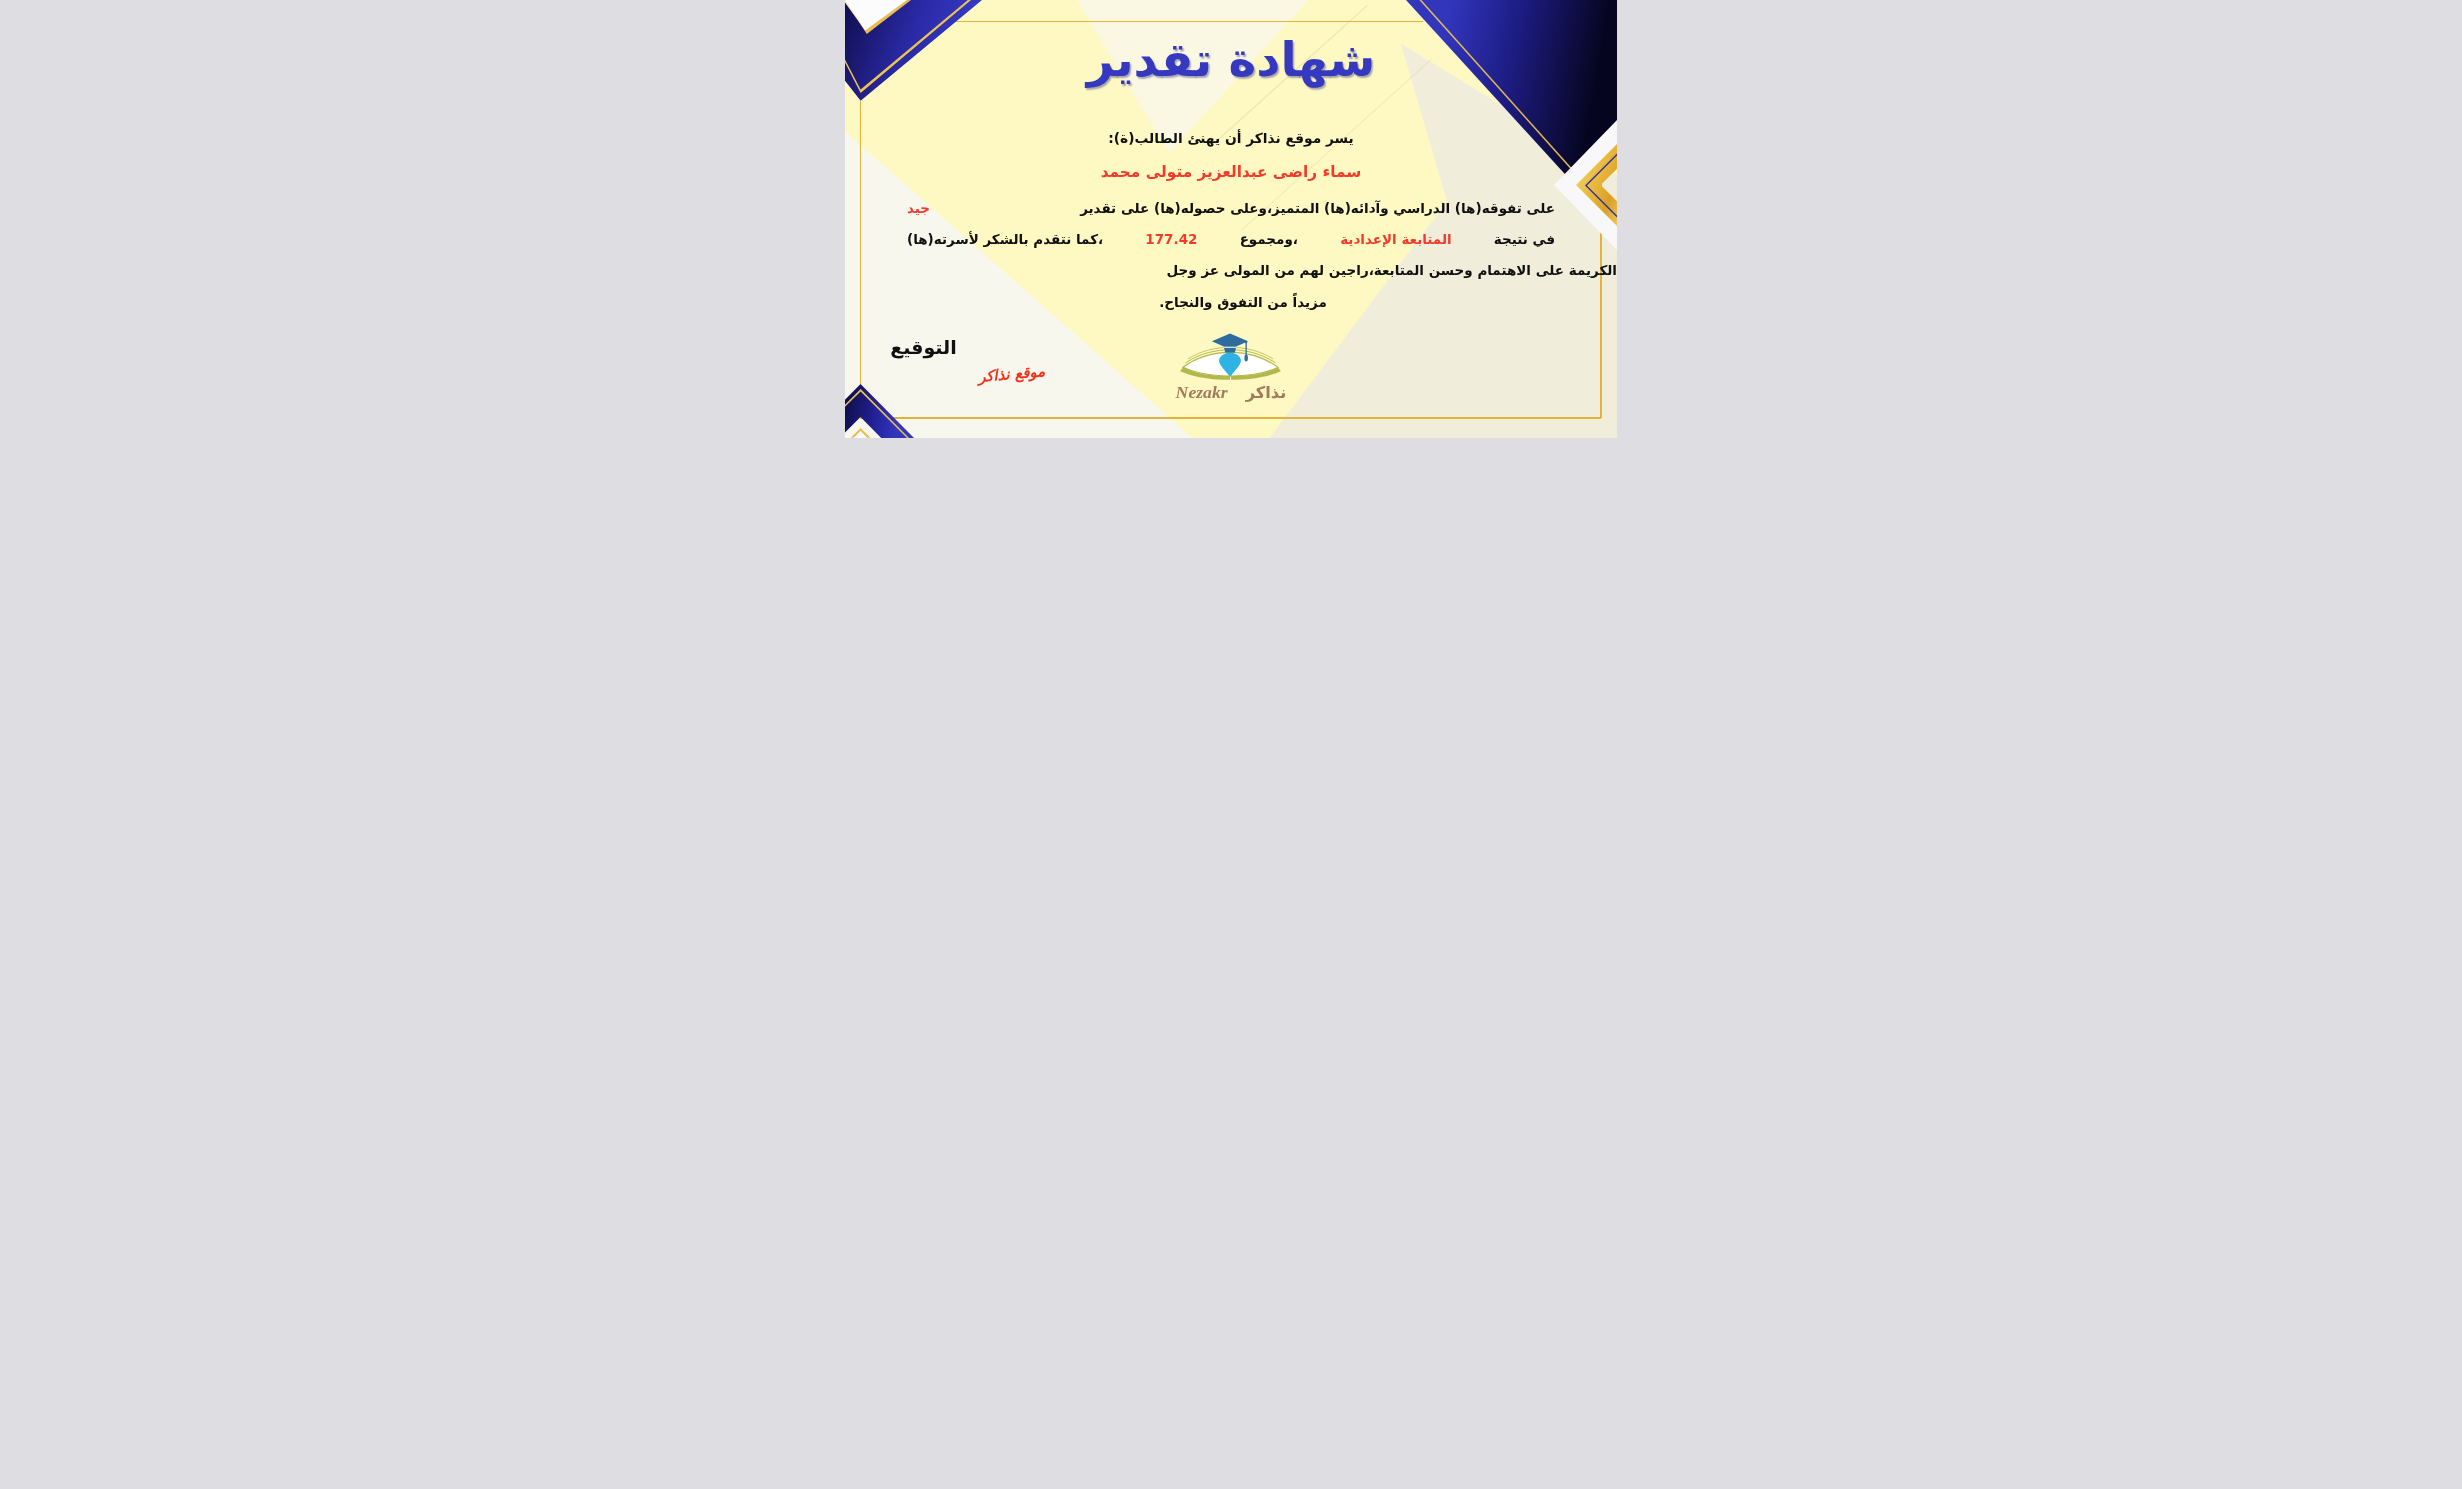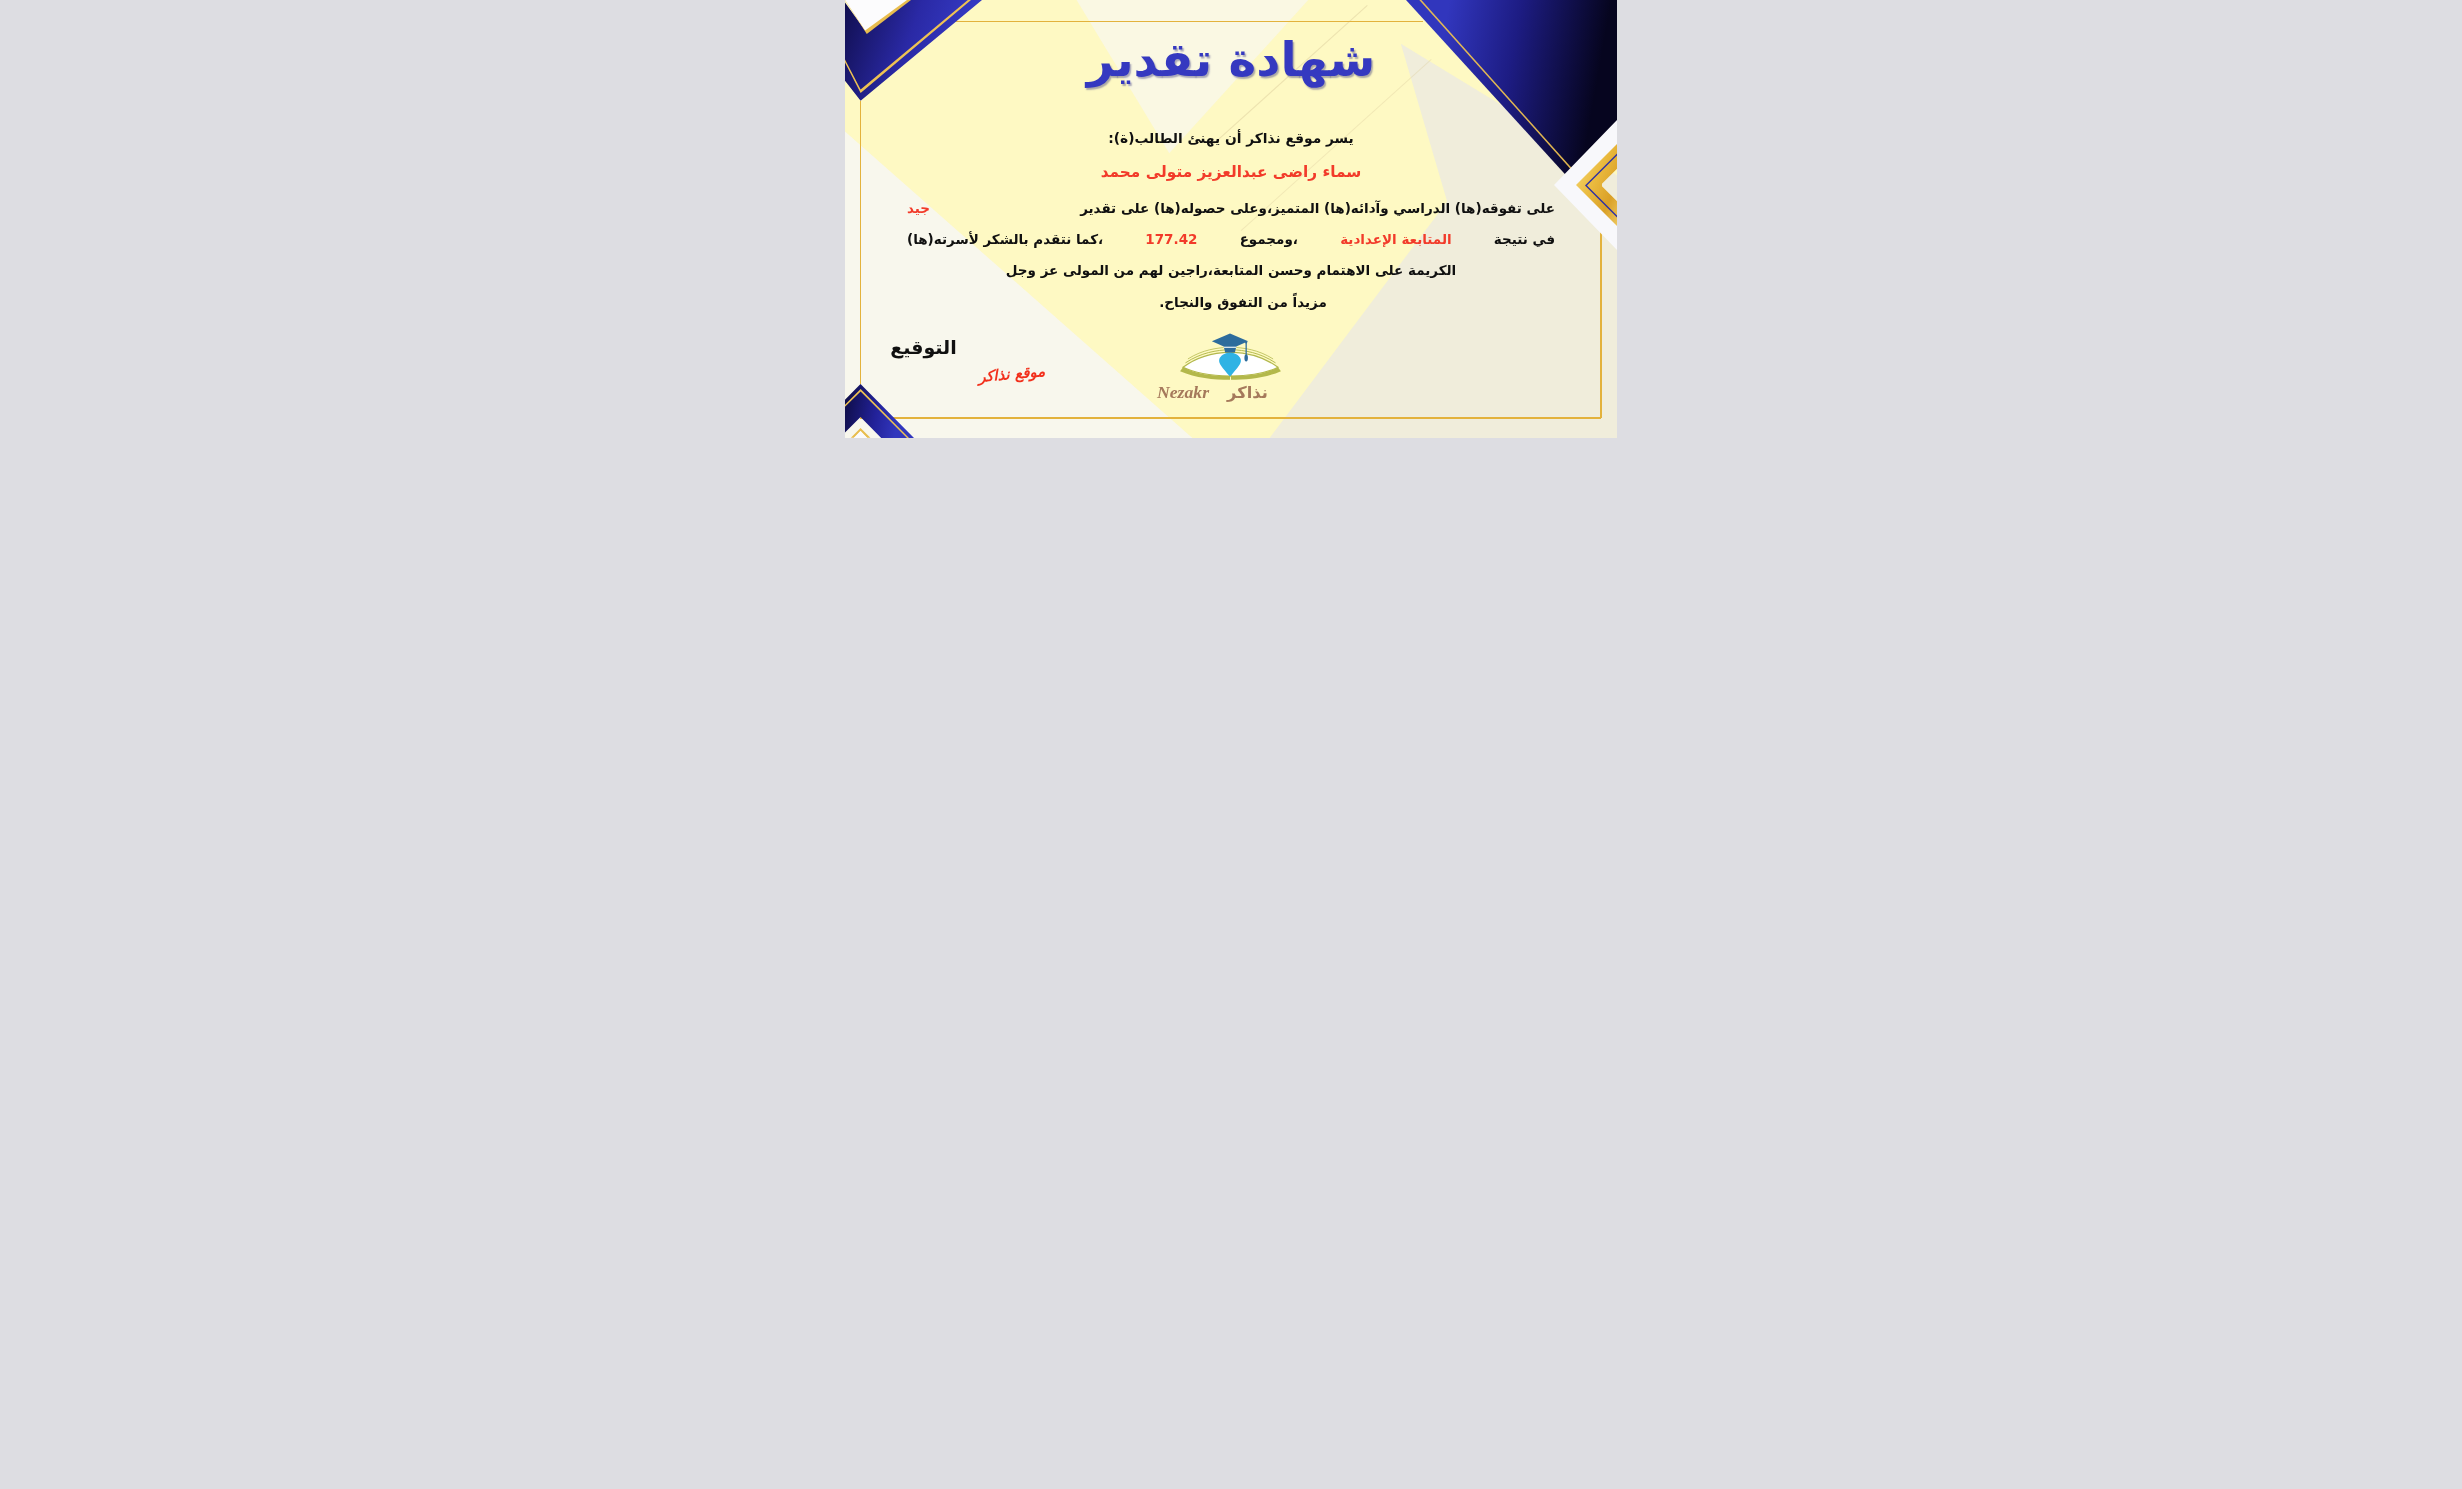--- a/index.html
+++ b/index.html
@@ -72,34 +72,34 @@
     text-shadow:1.5px 2px 1.5px rgba(45,45,120,.40);}
   #greeting{left:0;top:130px;width:100%;text-align:center;z-index:4;
     font-size:13.8px;font-weight:700;color:#101010;}
   #student-name{left:0;top:163px;width:100%;text-align:center;z-index:4;
     font-size:15.3px;font-weight:700;color:#f23b2a;}
   .bodyline{z-index:4;font-size:13.5px;font-weight:700;color:#101010;}
   .flexline{left:62px;width:648px;display:flex;justify-content:space-between;
     align-items:baseline;direction:rtl;}
   #body-line1{top:200px;}
   #body-line2{top:231px;}
-  #body-line3{top:262px;left:0;width:100%;text-align:center;}
+  #body-line3{top:262px;left:0;width:100%;}
   #body-line4{top:294px;left:0;width:100%;text-align:center;margin-left:12px;}
   .red{color:#f23b2a;}
 
   #sig-label{left:29.5px;top:336px;width:98px;text-align:center;z-index:4;
     font-size:19px;font-weight:700;color:#101010;}
   #sig-script{left:122px;top:365px;width:89px;text-align:center;z-index:4;
     font-size:14.8px;font-weight:700;font-style:italic;color:#f2301c;
     transform:rotate(-5deg);}
 
   
   #logo-icon{left:334px;top:333px;width:103px;height:47px;z-index:4;}
   #logo-wordmark{left:312px;top:382px;width:148px;z-index:4;display:flex;
-    justify-content:flex-start;align-items:baseline;gap:18px;color:#a5795b;}
+    justify-content:center;align-items:baseline;gap:18px;color:#a5795b;}
   #logo-latin{font-family:"Liberation Serif",serif;font-weight:700;font-style:italic;
     font-size:17.7px;}
   #logo-arabic{font-family:"DejaVu Sans",sans-serif;font-weight:700;font-size:16.3px;
     direction:rtl;}
 </style>
 </head>
 <body>
 
 <div id="stage">
 

